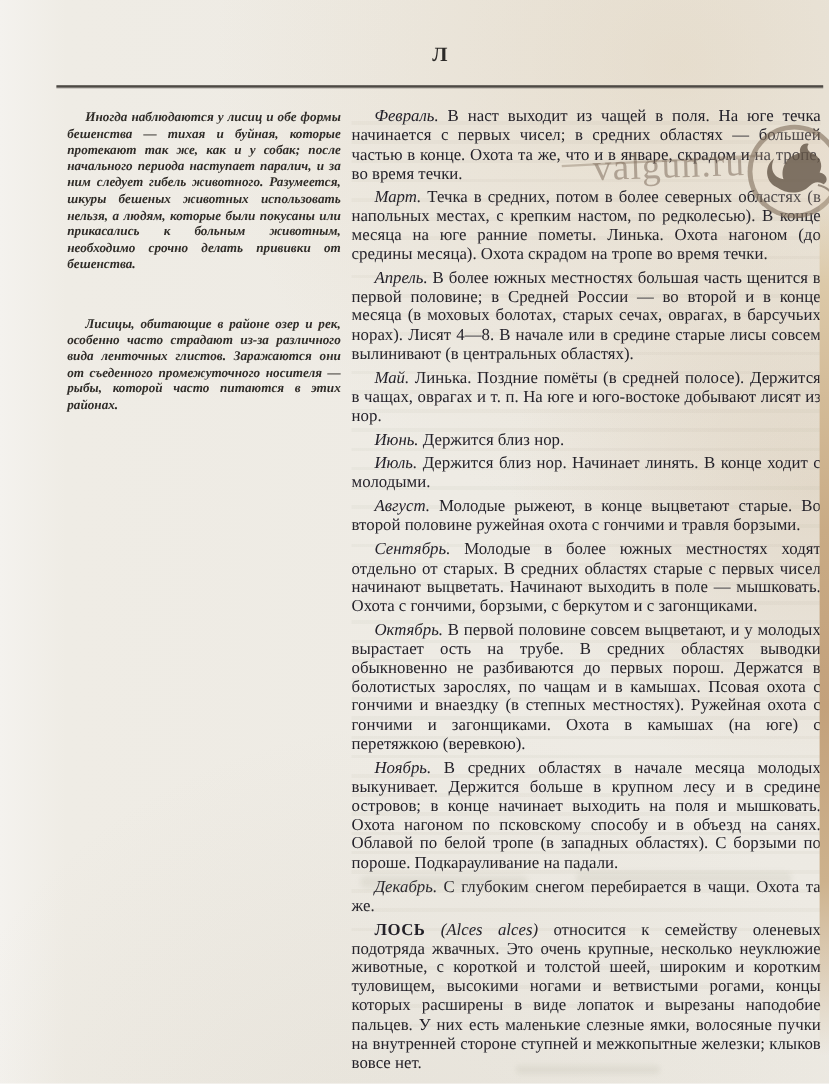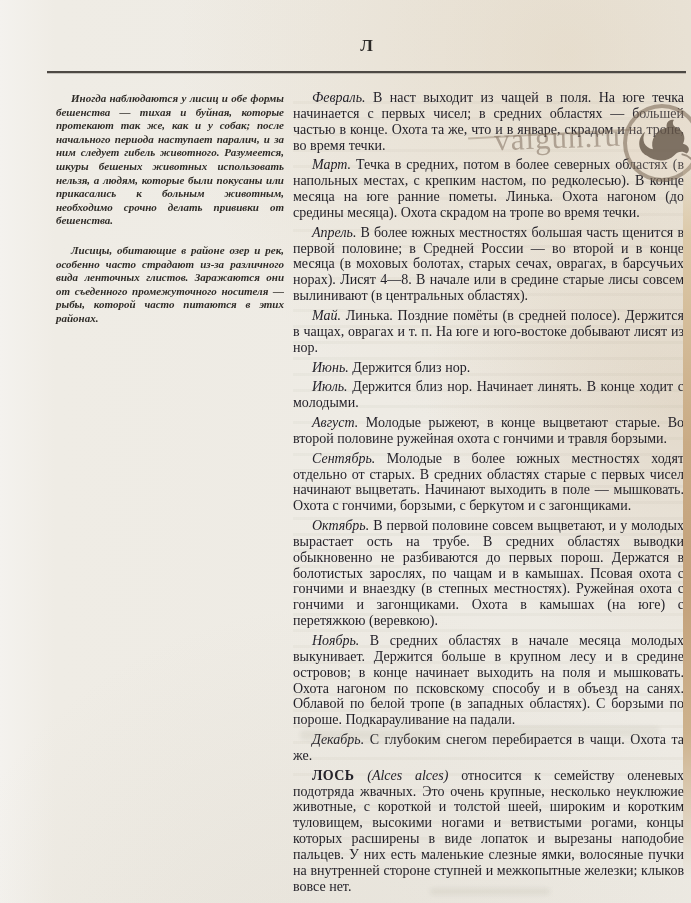--- a/index.html
+++ b/index.html
@@ -30,21 +30,21 @@
     background:#4d4944;box-shadow:0 1px 0 rgba(77,73,68,0.25);
   }
   
   .left-col{
     position:absolute;left:56px;top:92px;width:228px;
     font-style:italic;font-weight:600;
     font-size:11px;line-height:13.6px;color:#2f2c28;
     text-align:justify;
   }
   .left-col p{margin:0;text-indent:15px;}
-  .left-col p + p{margin-top:16px;font-style:italic;}
+  .left-col p + p{margin-top:36px;font-style:italic;}
   .left-col b{font-weight:800;}
   
   .right-col{
     position:absolute;left:293px;top:90px;width:391px;
     font-size:14px;line-height:15.85px;color:#232129;
     text-align:justify;
   }
   .right-col p{margin:0 0 4px;text-indent:19px;}
   .month-label{font-style:italic;}
   .species{margin-top:15px;}

